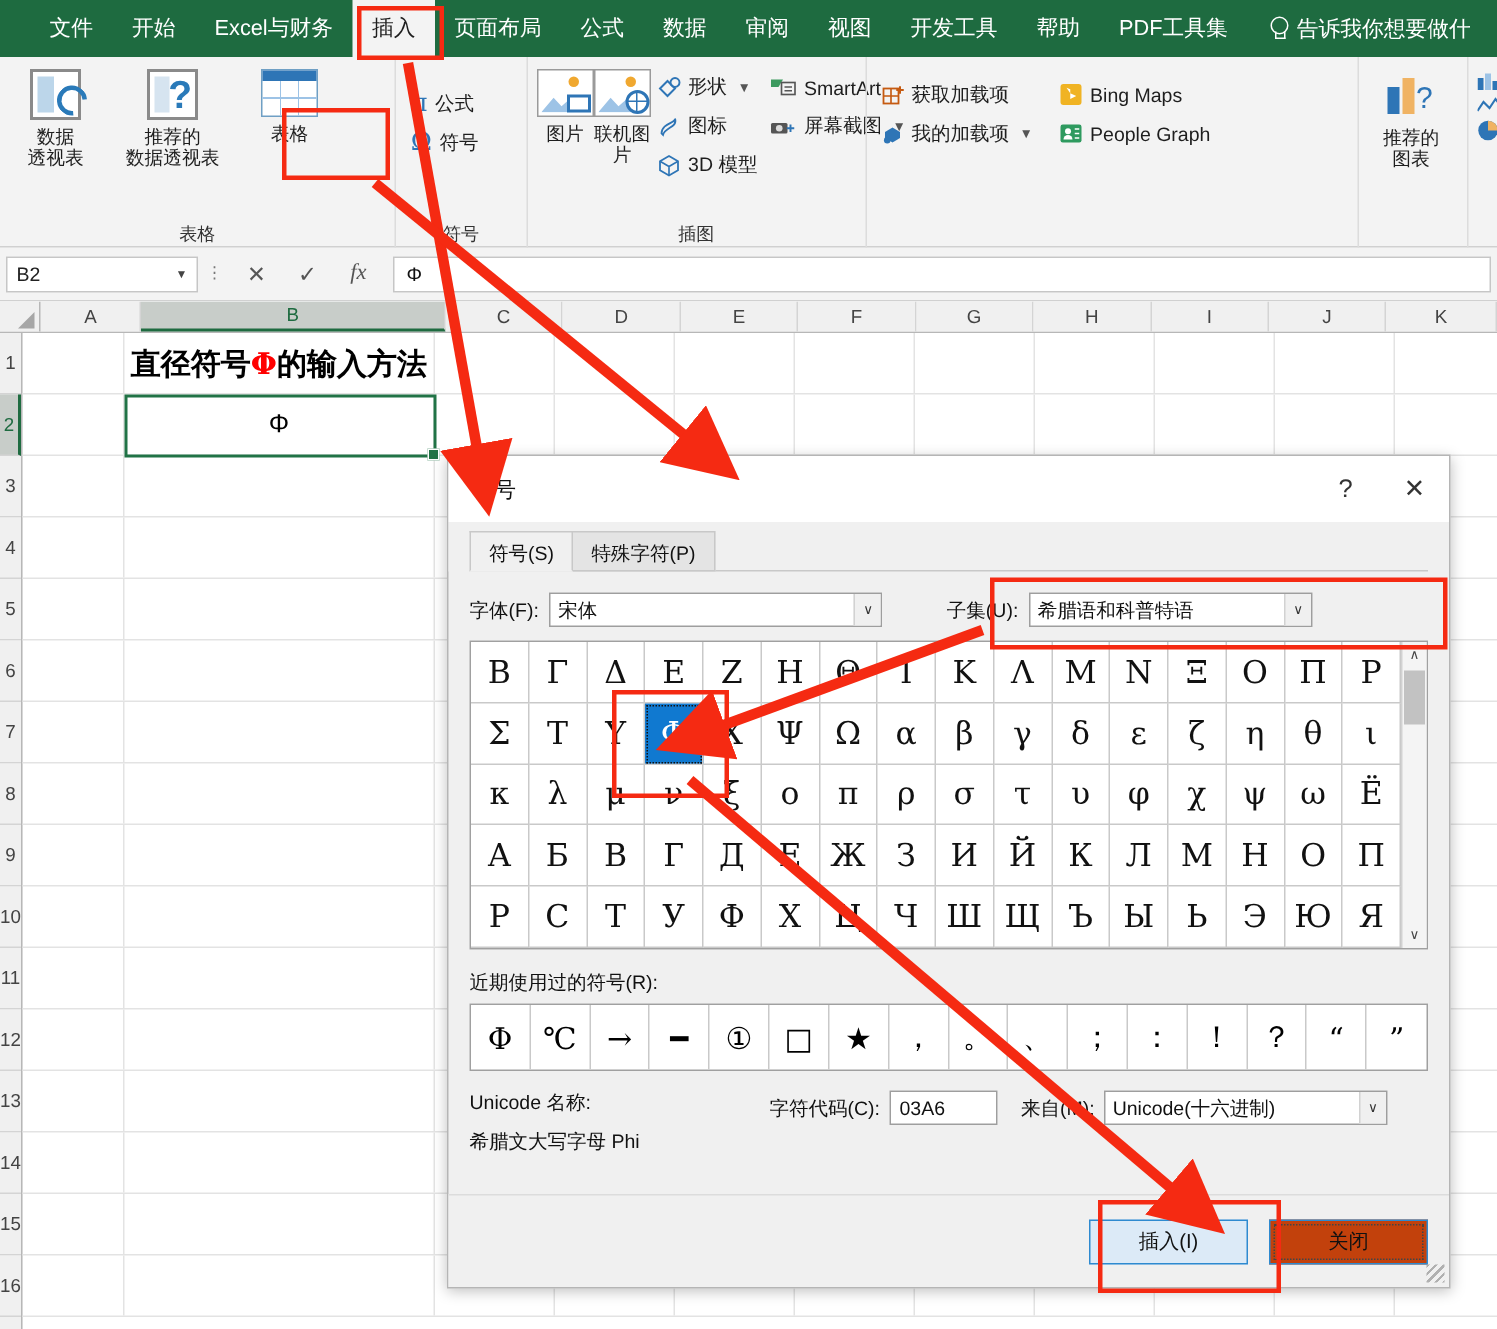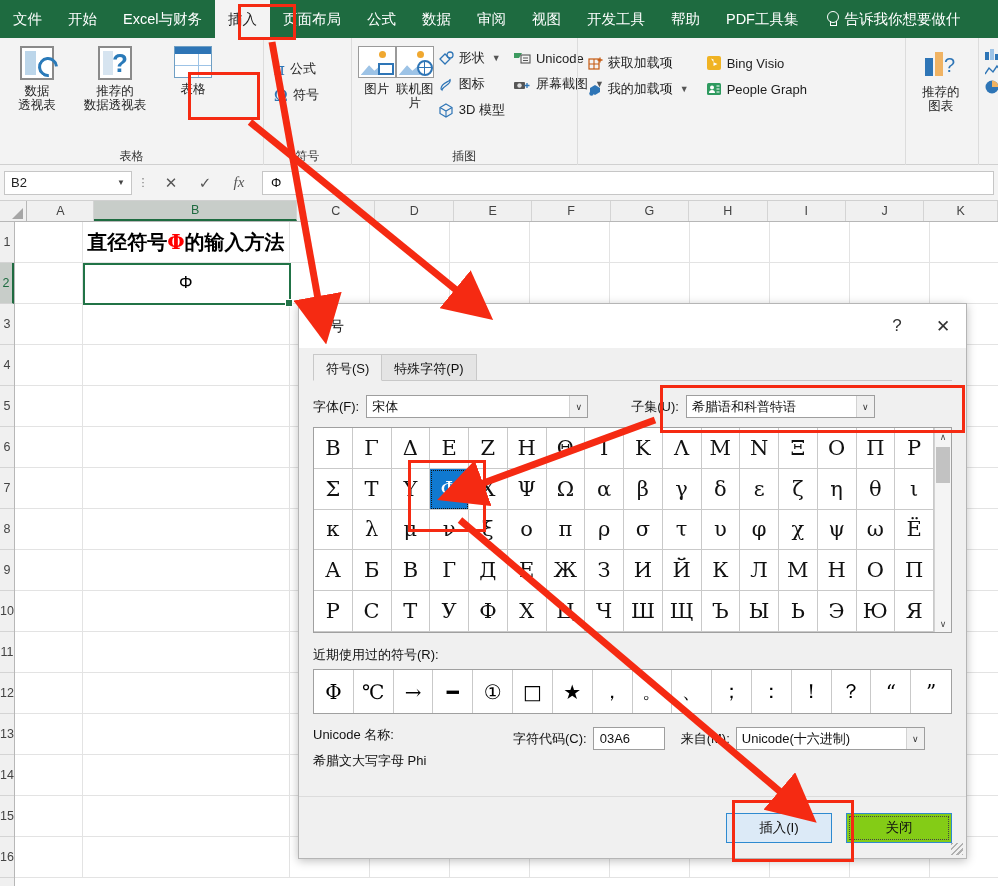--- a/index.html
+++ b/index.html
@@ -12,21 +12,21 @@
     position: relative;
     -webkit-font-smoothing: antialiased;
   }
 
   
   #ribbon-tabs {
     height: 38px;
     background: #1e6b40;
     display: flex;
     align-items: center;
-    padding-left: 0;
+    padding-left: 20px;
     position: relative;
   }
   .rtab {
     color: #ffffff;
     font-size: 14.5px;
     padding: 0 13px;
     line-height: 38px;
     height: 38px;
     white-space: nowrap;
   }
@@ -241,21 +241,21 @@
   #uni-left .l2 { font-size:13px; }
   #uni-right { flex:1; display:flex; align-items:flex-start; gap:6px; padding-top:1px;}
 
   #dlg-footer {
     position:absolute; left:0; right:0; bottom:0; height:62px; background:#f0f0f0;
     border-top:1px solid #dcdcdc; display:flex; align-items:center; justify-content:flex-end;
     padding-right:14px; gap:14px;
   }
   .dbtn {
     width:106px; height:30px; font-size:13.5px; display:flex; align-items:center;
-    justify-content:center; border:1px solid #9e9e9e; background:#84cc16;
+    justify-content:center; border:1px solid #9e9e9e; background:#c2410c;
   }
   .dbtn.primary { background:#dceaf7; border:1px solid #2e8ad0; }
   .dbtn.focused { border:1px solid #2e8ad0; outline:1px dotted #444; outline-offset:-4px;}
   #resize-grip { position:absolute; right:3px; bottom:3px; width:12px; height:12px;
     background: repeating-linear-gradient(135deg, #b0b0b0 0 1.5px, transparent 1.5px 4px); }
 
   
   .redbox { position:absolute; border:3px solid #f52a12; pointer-events:none; z-index:60; }
   .rarrow { position:absolute; pointer-events:none; z-index:59; }
 </style>
@@ -361,21 +361,21 @@
           <span>3D 模型</span>
         </div>
       </div>
       <div class="col" style="padding-top:3px;">
         <div class="smallbtn">
           <svg width="18" height="15">
               <path d="M1 2 L9 2 L6 7 L1 7 Z" fill="#3c9a5f"></path>
               <rect x="8" y="4" width="9" height="8" fill="none" stroke="#555" stroke-width="1.1"></rect>
               <path d="M10 7 h5 M10 9.5 h5" stroke="#555" stroke-width="1"></path>
             </svg>
-          <span>Unicode</span>
+          <span>SmartArt</span>
         </div>
         <div class="smallbtn">
           <svg width="18" height="15">
               <rect x="1" y="5" width="11" height="7" rx="1" fill="#555"></rect>
               <circle cx="6.5" cy="8.5" r="2.2" fill="#ddd"></circle>
               <path d="M14 6 v5 M11.5 8.5 h5" stroke="#2e75b6" stroke-width="1.3"></path>
             </svg>
           <span>屏幕截图</span>
           <span class="caret">▼</span>
         </div>
@@ -403,21 +403,21 @@
           <span>我的加载项</span>
           <span class="caret">▼</span>
         </div>
       </div>
       <div class="col" style="padding-top:8px;width:130px;">
         <div class="smallbtn">
           <svg width="16" height="16">
               <rect x="1" y="1" width="14" height="14" rx="2" fill="#f0b323"></rect>
               <path d="M5 3.5 L7.5 4.5 L7.5 11 L11.5 9 L7.5 7.2" fill="#fff"></path>
             </svg>
-          <span>Bing Visio</span>
+          <span>Bing Maps</span>
         </div>
         <div class="smallbtn">
           <svg width="16" height="16">
               <rect x="1" y="2" width="14" height="12" rx="1.5" fill="#2e9a5f"></rect>
               <circle cx="6" cy="6.5" r="2" fill="#fff"></circle>
               <path d="M3 12 a3 3 0 0 1 6 0 z" fill="#fff"></path>
               <path d="M10.5 5 h3 M10.5 8 h3 M10.5 11 h3" stroke="#fff" stroke-width="1.1"></path>
             </svg>
           <span>People Graph</span>
         </div>

